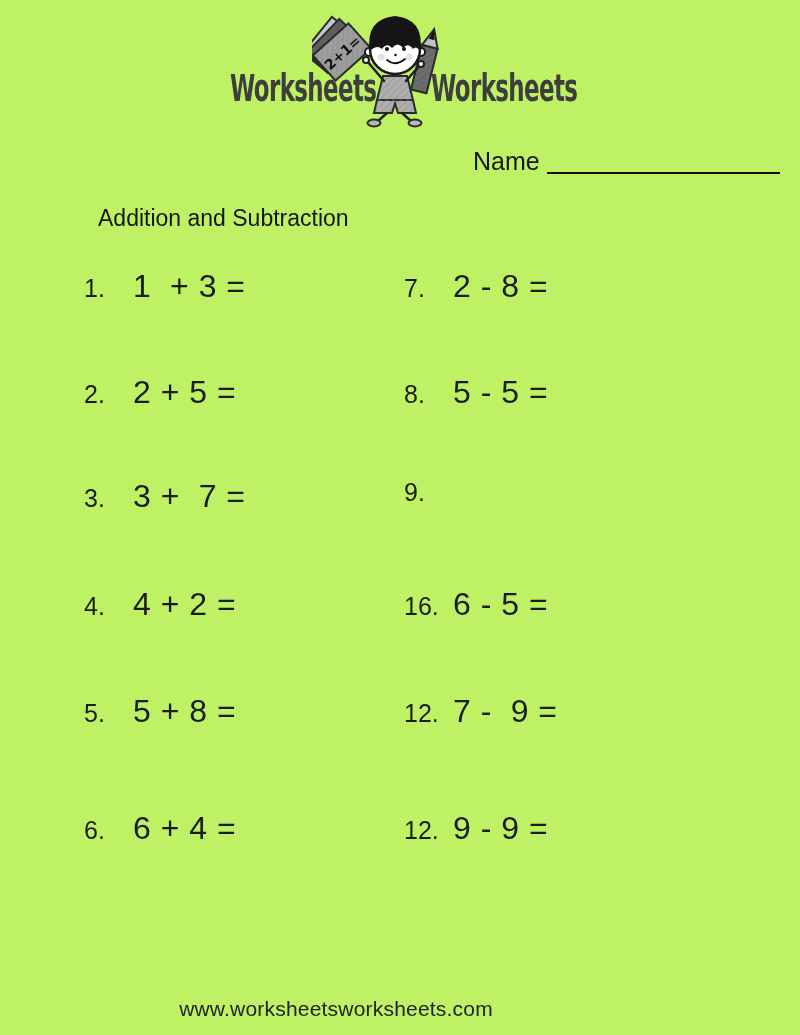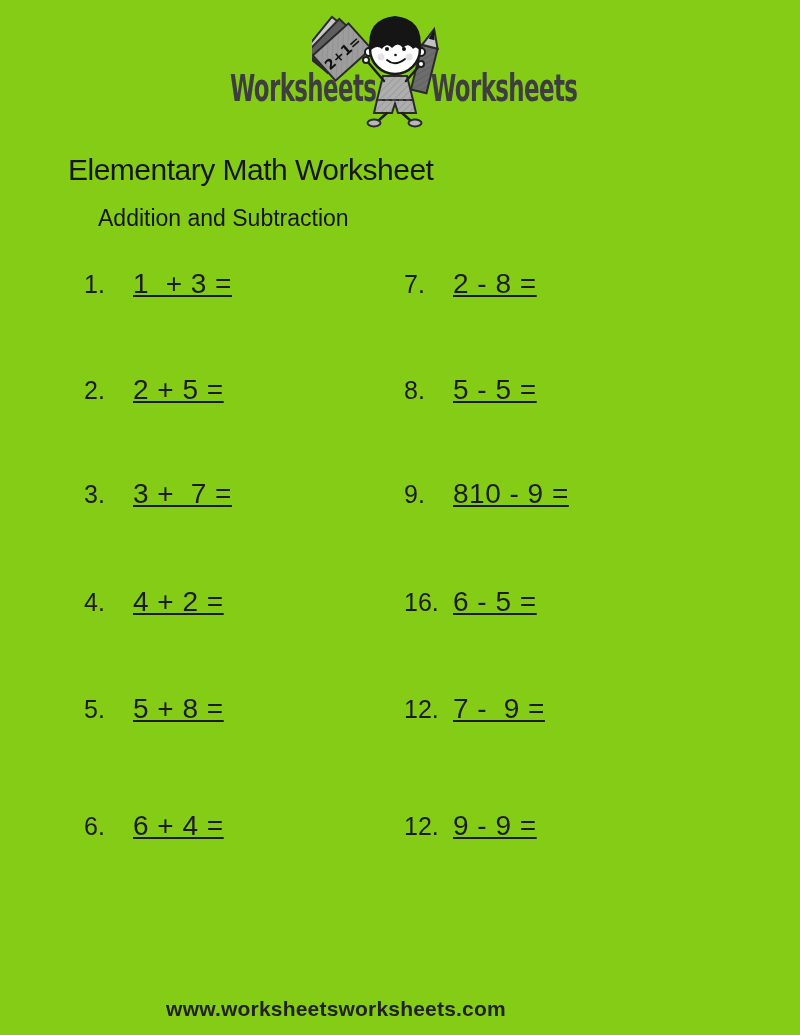--- a/index.html
+++ b/index.html
@@ -1,17 +1,17 @@
 <!DOCTYPE html>
 <html><head>
 <meta charset="utf-8">
 <style>
   html,body { margin:0; padding:0; background:#ffffff; }
   .page {
-    position:relative; width:800px; height:1035px; background:#84cc16;
+    position:relative; width:800px; height:1035px; background:#bef264;
     font-family:"Liberation Sans","DejaVu Sans",sans-serif; color:#1a1a1a;
     overflow:hidden;
   }
 
   
   .logo-word {
     position:absolute; top:70px; display:block;
     font-family:"DejaVu Sans",sans-serif; font-weight:bold; font-size:37px;
     line-height:1; color:#3e3e3e; letter-spacing:-1px; white-space:nowrap;
     transform:scaleX(0.62); transform-origin:left top;
@@ -30,30 +30,30 @@
   .name-line { display:inline-block; width:233px; height:21px; margin-left:7px;
                border-bottom:2px solid #111; }
   .subtitle {
     position:absolute; left:75px; top:206px;
     font-size:23px; line-height:1.1; color:#161616;margin-left:23px;
   }
 
   
   .problem { position:absolute; display:flex; align-items:baseline; }
   .problem .num  { display:inline-block; width:49px; font-size:25px; color:#1c1c1c; }
-  .problem .expr { font-size:28px; letter-spacing:0.5px; white-space:pre; color:#1c1c1c;text-decoration:underline; }
+  .problem .expr { font-size:32px; letter-spacing:0.5px; white-space:pre; color:#1c1c1c; }
   .col-l { left:84px; }
   .col-r { left:404px; }
   .row-1 { top:268px; } .row-2 { top:374px; } .row-3 { top:478px; }
   .row-4 { top:586px; } .row-5 { top:693px; } .row-6 { top:810px; }
 
   
   .footer {
     position:absolute; left:0; top:997px; width:672px; text-align:center;
-    font-size:21px; letter-spacing:0.2px; color:#222;font-weight:bold;
+    font-size:21px; letter-spacing:0.2px; color:#222;
   }
 </style>
 </head>
 <body>
 
 <div class="page">
 
   <span class="logo-word left">Worksheets</span>
 
   <svg class="logo-art" width="130" height="126" viewBox="0 0 130 126" xmlns="http://www.w3.org/2000/svg">
@@ -106,22 +106,25 @@
     <circle cx="69" cy="53" r="3.5" fill="#e3e3e3"></circle>
     <circle cx="97" cy="53" r="3.5" fill="#e3e3e3"></circle>
     <circle cx="75" cy="45" r="2" fill="#111"></circle>
     <circle cx="92" cy="45" r="2" fill="#111"></circle>
     <circle cx="83.5" cy="51" r="1.3" fill="#111"></circle>
     <path d="M75,56 Q83,63 93,55" fill="none" stroke="#111" stroke-width="1.8" stroke-linecap="round"></path>
   </svg>
 
   <span class="logo-word right">Worksheets</span>
 
-  <div class="title">Elementary Math Worksheet</div>
 
+  <div class="name-row">
+    <span class="name-label">Name</span>
+    <span class="name-line"></span>
+  </div>
 
   <div class="subtitle">Addition and Subtraction</div>
 
   <div class="problem col-l row-1">
     <span class="num">1.</span>
     <span class="expr">1  + 3 =</span>
   </div>
   <div class="problem col-l row-2">
     <span class="num">2.</span>
     <span class="expr">2 + 5 =</span>
@@ -146,21 +149,20 @@
   <div class="problem col-r row-1">
     <span class="num">7.</span>
     <span class="expr">2 - 8 =</span>
   </div>
   <div class="problem col-r row-2">
     <span class="num">8.</span>
     <span class="expr">5 - 5 =</span>
   </div>
   <div class="problem col-r row-3">
     <span class="num">9.</span>
-    <span class="expr">810 - 9 =</span>
   </div>
   <div class="problem col-r row-4">
     <span class="num">16.</span>
     <span class="expr">6 - 5 =</span>
   </div>
   <div class="problem col-r row-5">
     <span class="num">12.</span>
     <span class="expr">7 -  9 =</span>
   </div>
   <div class="problem col-r row-6">

